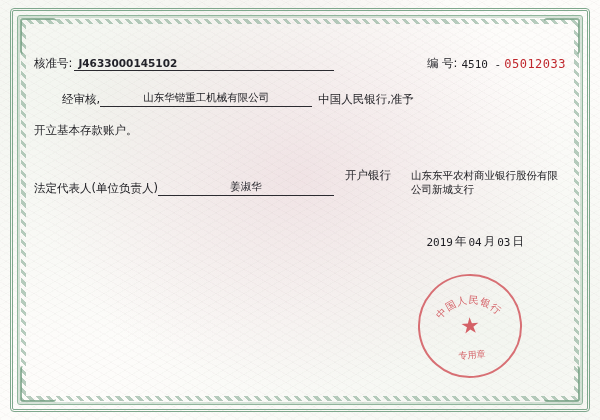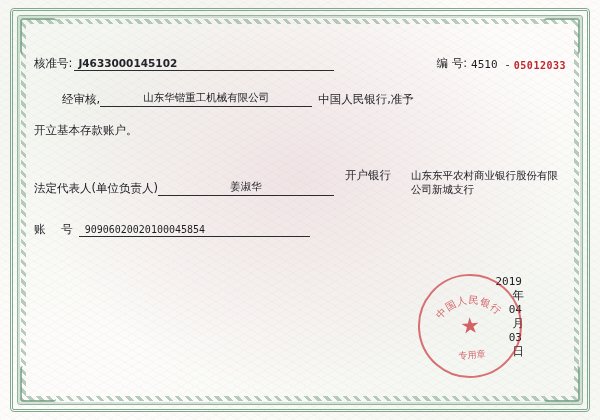--- a/index.html
+++ b/index.html
@@ -116,24 +116,23 @@
   .row-approval {
     margin-top: 26px;
     justify-content: space-between;
   }
   .approval-left { display: flex; align-items: flex-end; width: 300px; }
   .approval-left .uline { margin-left: 2px; font-weight: bold; }
   .approval-right { display: flex; align-items: flex-end; }
   .serial-num {
     color: #c0272d;
     font-family: "DejaVu Sans Mono", monospace;
-    font-size: 10px;
+    font-size: 12px;
     letter-spacing: 0.5px;
     margin-left: 3px;
-    font-weight: bold;
   }
   .serial-prefix {
     font-family: "DejaVu Sans Mono", monospace;
     font-size: 11px;
     margin-left: 4px;
   }
 
   .row-body1 {
     margin-top: 20px;
     align-items: flex-end;
@@ -184,21 +183,20 @@
     font-family: "DejaVu Sans Mono", monospace;
     font-size: 10px;
     padding: 0 0 1px 6px;
   }
 
   .row-date {
     margin-top: 38px;
     justify-content: flex-end;
     font-size: 11.5px;
     padding-right: 42px;
-    flex-direction: column;
   }
   .date-num {
     font-family: "DejaVu Sans Mono", monospace;
     font-size: 11px;
     padding: 0 2px;
   }
 
   
   .seal {
     position: absolute;
@@ -284,24 +282,20 @@
       <div class="legal-wrap">
         <span class="lbl">法定代表人(单位负责人)</span>
         <span class="uline val">姜淑华</span>
       </div>
       <div class="bank-wrap">
         <span class="bank-lbl">开户银行</span>
         <span class="bank-val">山东东平农村商业银行股份有限公司新城支行</span>
       </div>
     </div>
 
-    <div class="row row-account">
-      <span class="lbl">账  号</span>
-      <span class="acct-line">90906020020100045854</span>
-    </div>
 
     <div class="row row-date">
       <span class="date-num">2019</span>
       <span class="lbl">年</span>
       <span class="date-num">04</span>
       <span class="lbl">月</span>
       <span class="date-num">03</span>
       <span class="lbl">日</span>
     </div>
 

